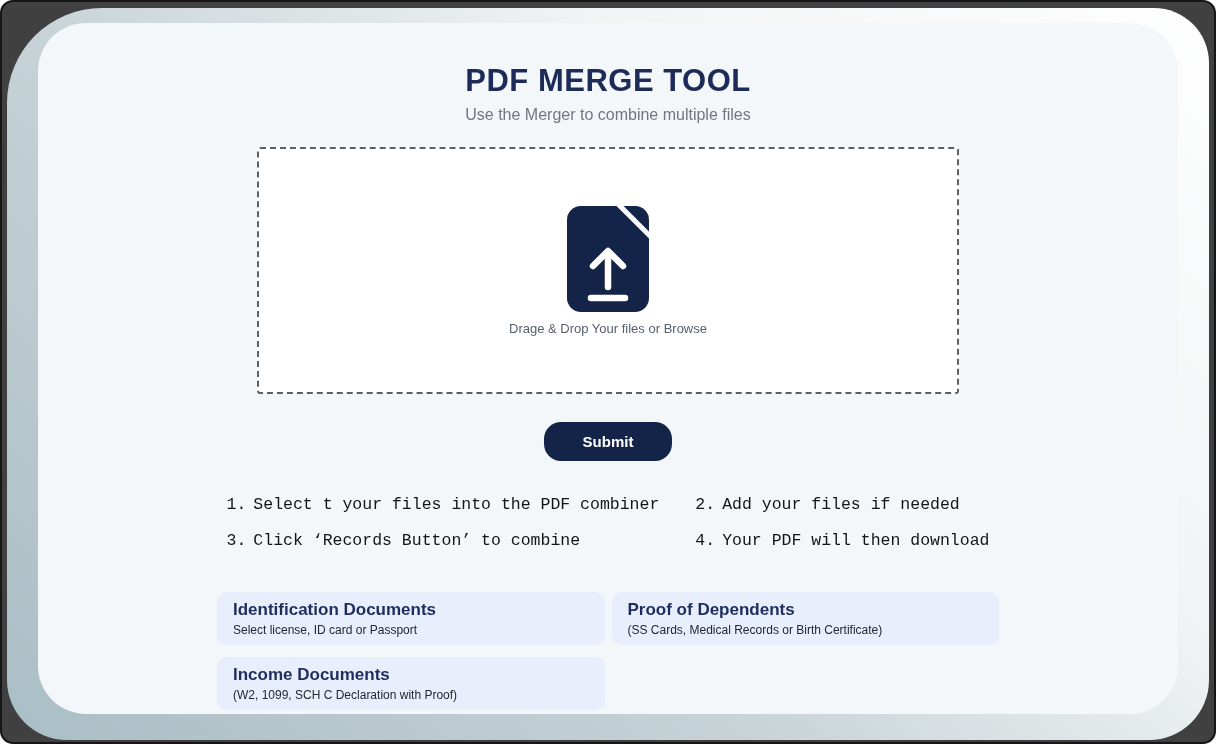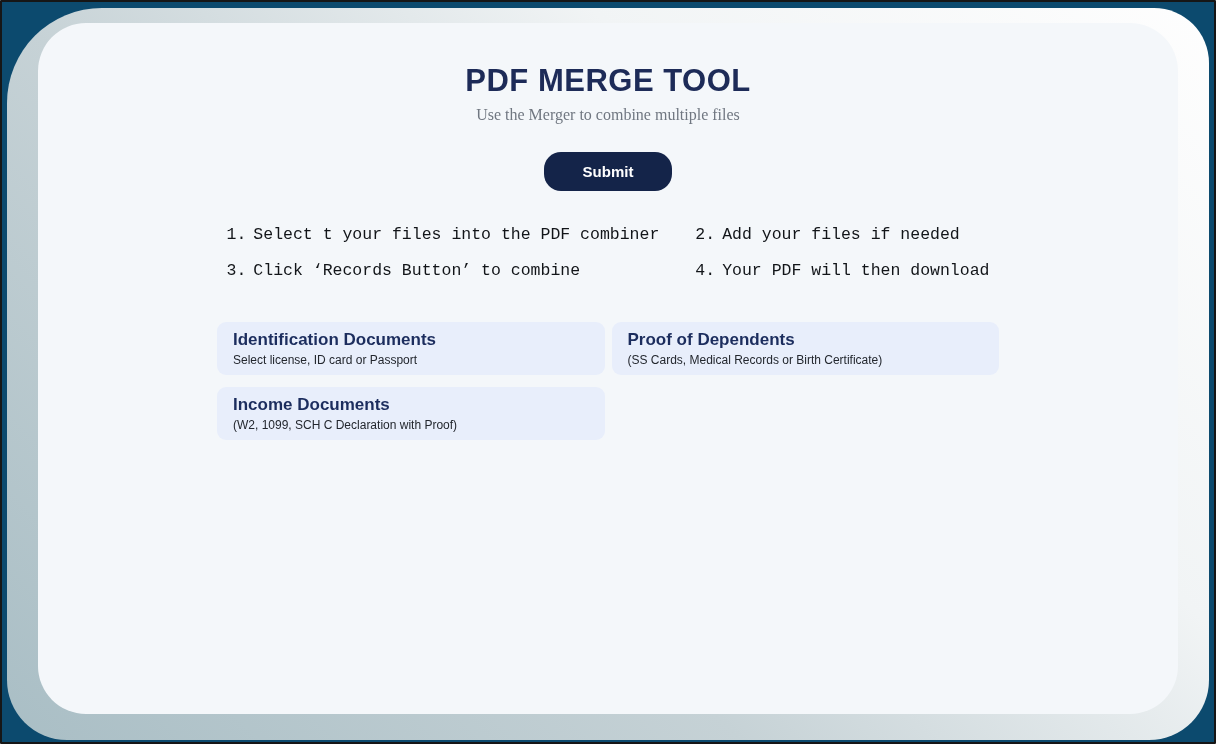--- a/index.html
+++ b/index.html
@@ -6,22 +6,22 @@
   html, body { width: 1216px; height: 744px; }
   body {
     font-family: "Liberation Sans", sans-serif;
     background: #ffffff;
   }
   .frame {
     position: relative;
     width: 1216px;
     height: 744px;
     border: 2px solid #161616;
-    border-radius: 1px;
-    background: #0c4a6e;
+    border-radius: 13px;
+    background: #404040;
     overflow: hidden;
   }
   
   .backdrop {
     position: absolute;
     left: 5px; top: 6px; right: 5px; bottom: 2px;
     border-radius: 95px 55px 60px 60px;
     background: linear-gradient(225deg, #fefefe 0%, #f1f4f5 32%, #c6d2d6 62%, #a9bec5 100%);
   }
   .panel {
@@ -37,21 +37,20 @@
     font-size: 31px;
     line-height: 36px;
     font-weight: 800;
     letter-spacing: 0.5px;
     color: #1d2b58;
   }
   .page-subtitle {
     margin-top: 7px;
     font-size: 16px;
     color: #707781;
-    font-family: Liberation Serif, serif;
   }
   .dropzone {
     width: 702px;
     height: 247px;
     margin: 23px auto 0 auto;
     background: #ffffff;
     border: 2px dashed #5c6064;
     border-radius: 3px;
     display: flex;
     flex-direction: column;
@@ -125,20 +124,30 @@
 <body>
 
 <div class="frame">
   <div class="backdrop"></div>
 
   <div class="panel">
 
     <h1 class="page-title">PDF MERGE TOOL</h1>
     <p class="page-subtitle">Use the Merger to combine multiple files</p>
 
+    <div class="dropzone">
+      <svg class="dz-icon" width="82" height="106" viewBox="0 0 82 106" xmlns="http://www.w3.org/2000/svg">
+        <rect x="0" y="0" width="82" height="106" rx="14" fill="#142449"></rect>
+        <line x1="47" y1="-6" x2="89" y2="36" stroke="#ffffff" stroke-width="5"></line>
+        <path d="M26 60 L41 45 L56 60" fill="none" stroke="#ffffff" stroke-width="6.5" stroke-linecap="round" stroke-linejoin="round"></path>
+        <line x1="41" y1="47" x2="41" y2="81" stroke="#ffffff" stroke-width="6.5" stroke-linecap="round"></line>
+        <line x1="24" y1="92" x2="58" y2="92" stroke="#ffffff" stroke-width="6.5" stroke-linecap="round"></line>
+      </svg>
+      <div class="dz-label">Drage &amp; Drop Your files or Browse</div>
+    </div>
 
     <button class="submit-btn">Submit</button>
 
     <div class="instructions">
       <div class="instr-item"><span class="instr-num">1.</span><span>Select t your files into the PDF combiner</span></div>
       <div class="instr-item"><span class="instr-num">2.</span><span>Add your files if needed</span></div>
       <div class="instr-item"><span class="instr-num">3.</span><span>Click ‘Records Button’ to combine</span></div>
       <div class="instr-item"><span class="instr-num">4.</span><span>Your PDF will then download</span></div>
     </div>
 

